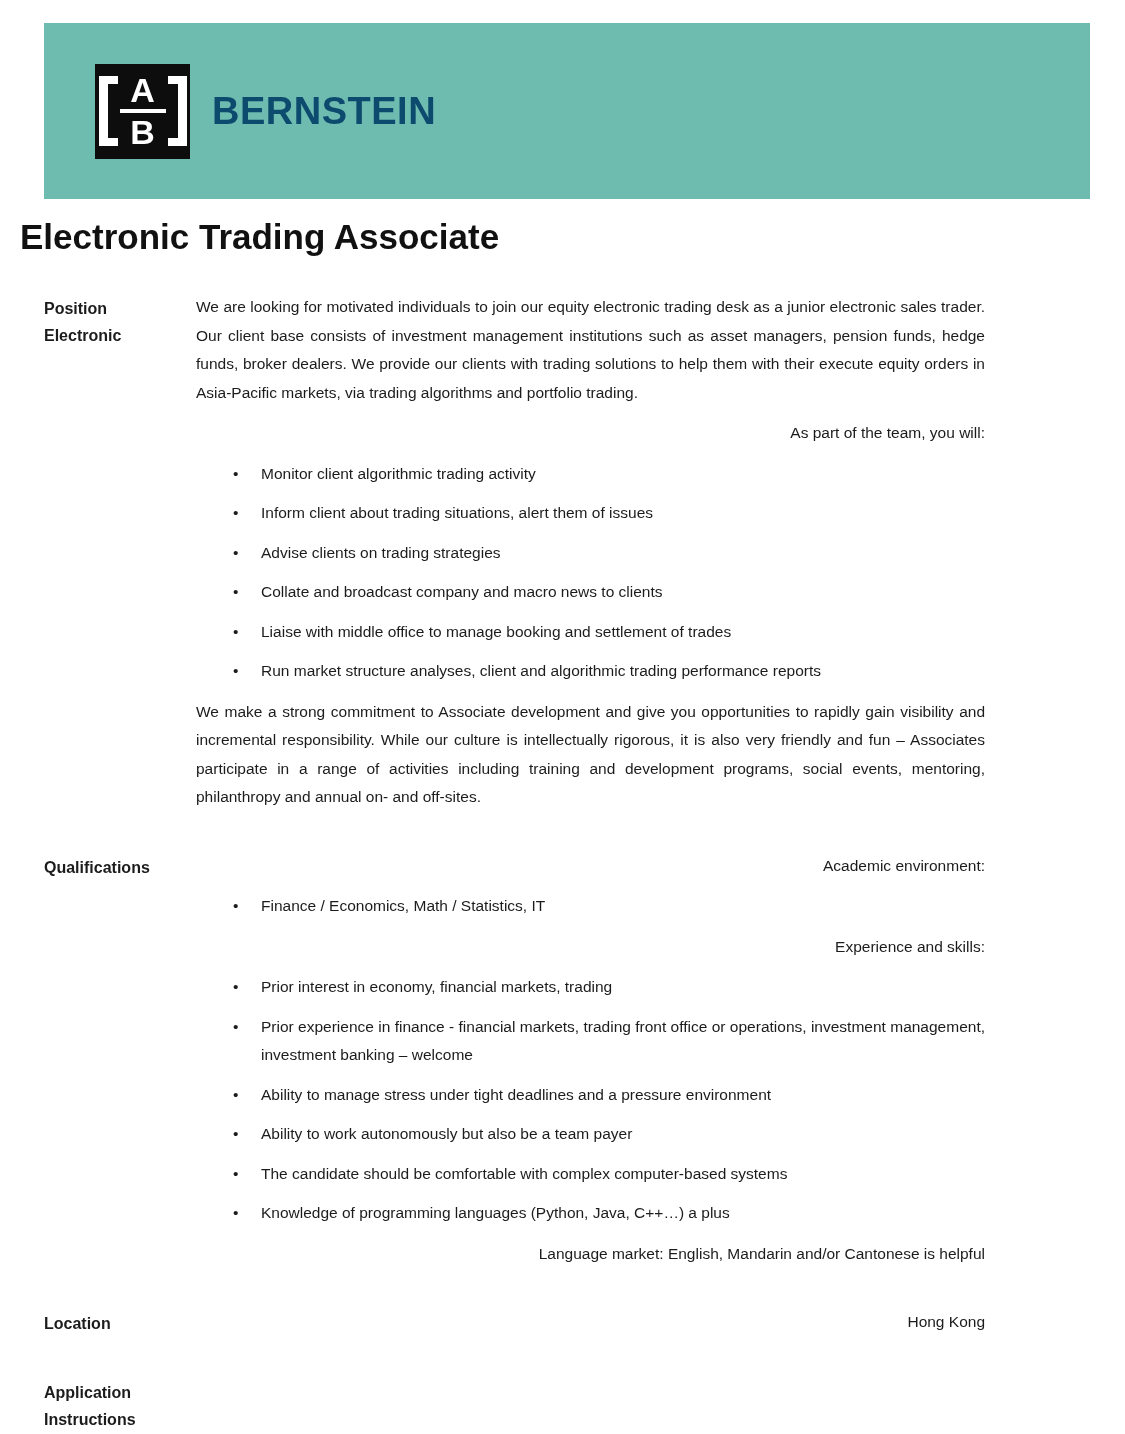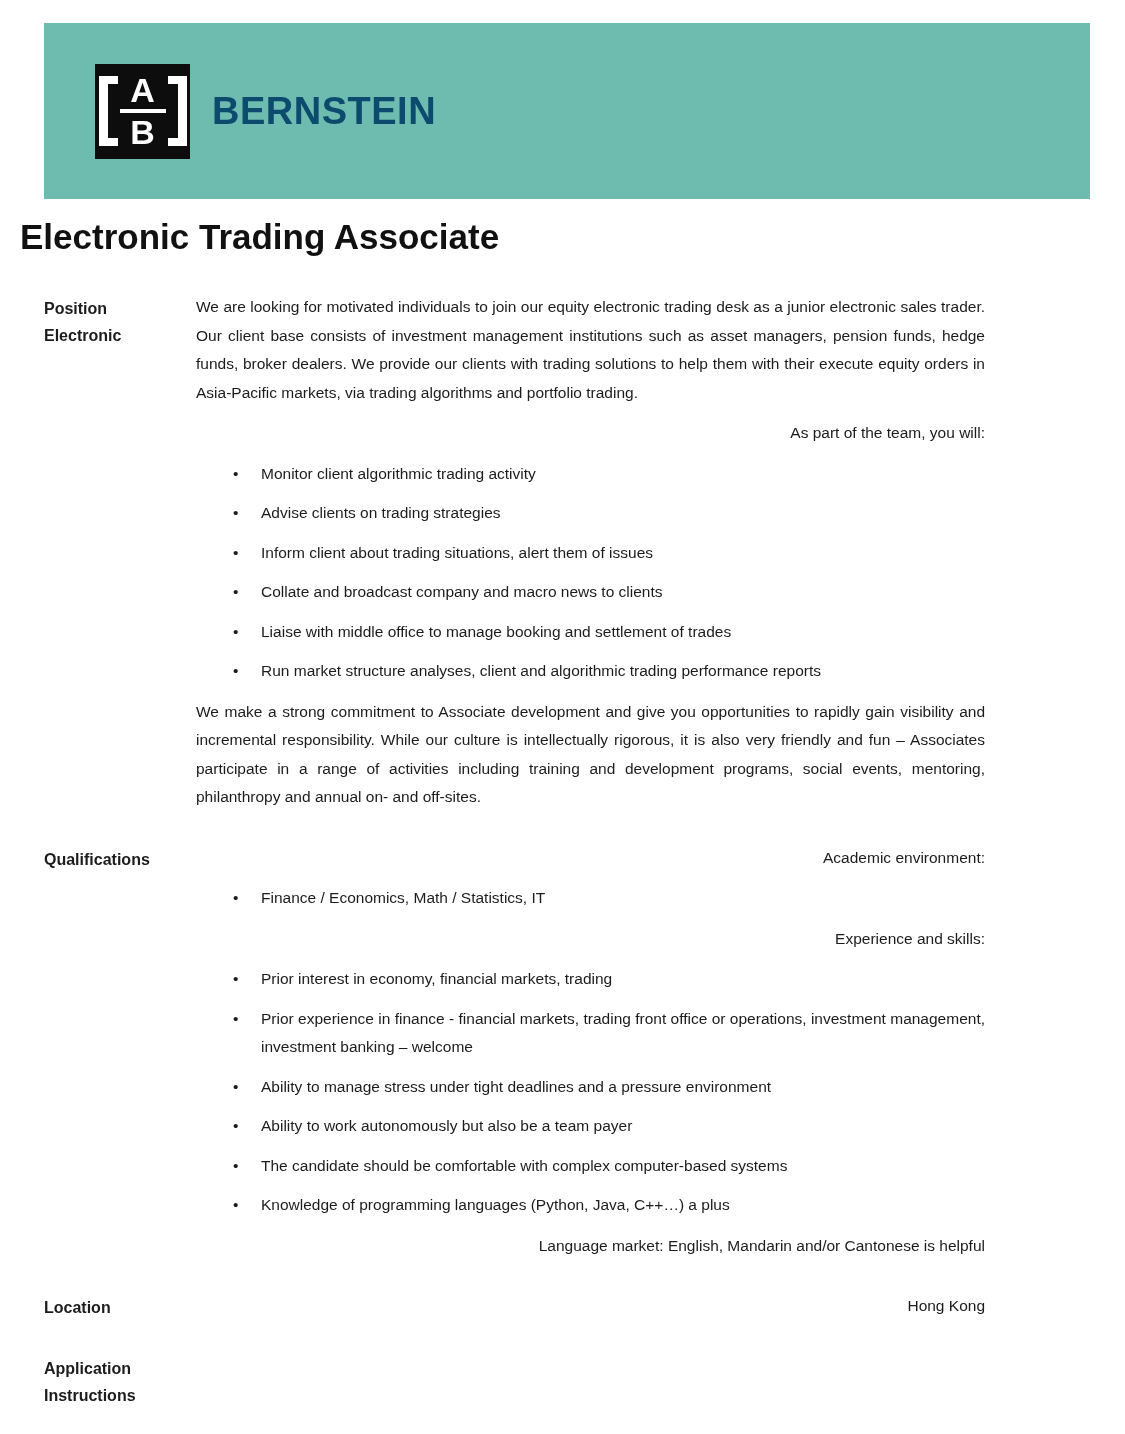--- a/index.html
+++ b/index.html
@@ -65,21 +65,21 @@
     font-size: 35px;
     font-weight: 700;
     color: #111111;
   }
 
   
   .content {
     display: grid;
     grid-template-columns: 152px 789px;
     margin: 36px 8px 60px 44px;
-    row-gap: 20px;
+    row-gap: 28px;
   }
   .row-label {
     font-size: 16px;
     font-weight: 700;
     line-height: 27px;
     padding-top: 2px;
   }
   .row-label span { display: block; }
   .row-content {
     font-size: 15.5px;
@@ -138,22 +138,22 @@
 
     <div class="row-label">
       <span>Position</span>
       <span>Electronic</span>
     </div>
     <div class="row-content">
       <p>We are looking for motivated individuals to join our equity electronic trading desk as a junior electronic sales trader. Our client base consists of investment management institutions such as asset managers, pension funds, hedge funds, broker dealers. We provide our clients with trading solutions to help them with their execute equity orders in Asia-Pacific markets, via trading algorithms and portfolio trading.</p>
       <p class="heading-line">As part of the team, you will:</p>
       <ul class="bullets">
         <li>Monitor client algorithmic trading activity</li>
+        <li>Inform client about trading situations, alert them of issues</li>
         <li>Advise clients on trading strategies</li>
-        <li>Inform client about trading situations, alert them of issues</li>
         <li>Collate and broadcast company and macro news to clients</li>
         <li>Liaise with middle office to manage booking and settlement of trades</li>
         <li>Run market structure analyses, client and algorithmic trading performance reports</li>
       </ul>
       <p>We make a strong commitment to Associate development and give you opportunities to rapidly gain visibility and incremental responsibility. While our culture is intellectually rigorous, it is also very friendly and fun – Associates participate in a range of activities including training and development programs, social events, mentoring, philanthropy and annual on- and off-sites.</p>
     </div>
 
     <div class="row-label">
       <span>Qualifications</span>
     </div>

